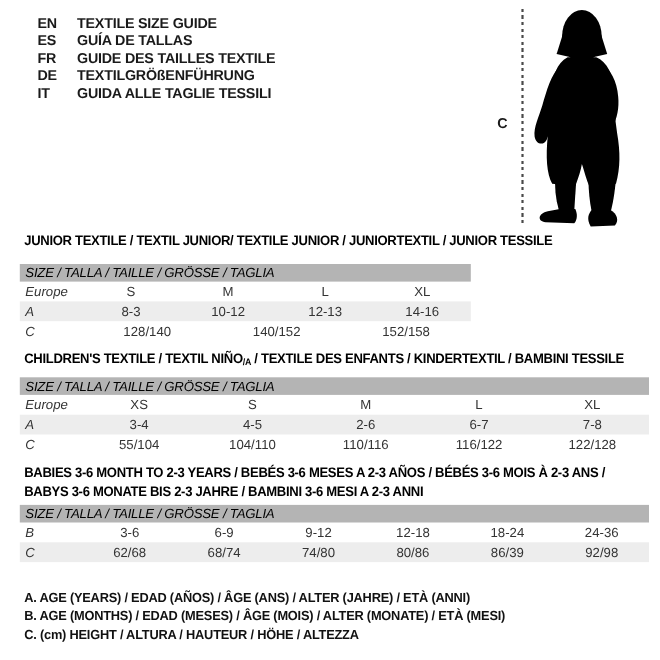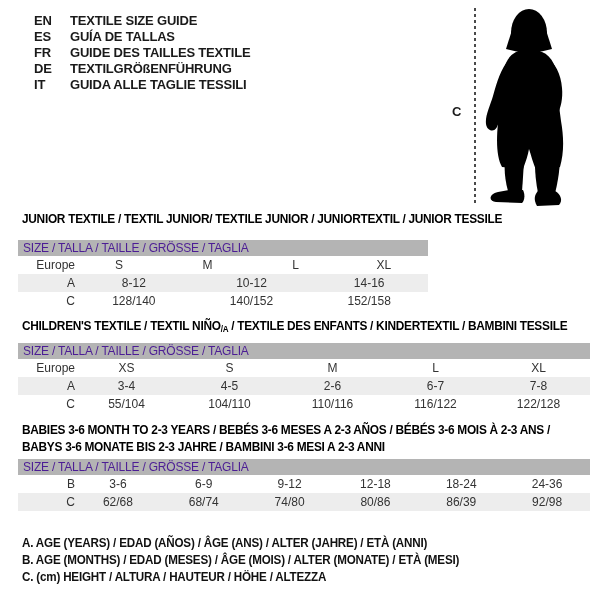--- a/index.html
+++ b/index.html
@@ -15,25 +15,25 @@
   
   .dash-line{position:absolute;left:474px;top:8px;width:2px;height:198px;
     background:repeating-linear-gradient(to bottom,#4a4a4a 0 3px,transparent 3px 6px);}
   .height-c{position:absolute;left:452px;top:104px;font-size:13px;font-weight:700;}
   .baby-svg{position:absolute;left:478px;top:4px;width:118px;height:205px;}
   
   .tbl-title{position:absolute;left:22px;font-size:12.5px;font-weight:700;color:#000;
     white-space:nowrap;letter-spacing:-0.3px;transform:scaleX(0.95);transform-origin:left center;}
   .tbl-title .subsc{font-size:8.5px;vertical-align:-2px;}
   .tbl{position:absolute;left:18px;font-size:12px;color:#333;}
-  .tbl .bar{height:16px;line-height:16px;background:#b4b4b4;color:#4c1d95;padding-left:5px;
-    font-weight:400;letter-spacing:-0.2px;}
+  .tbl .bar{height:16px;line-height:16px;background:#b4b4b4;color:#000000;padding-left:5px;
+    font-weight:400;letter-spacing:-0.2px;font-style:italic;}
   .tbl .row{display:flex;height:18px;line-height:18px;}
   .tbl .row.alt{background:#ededed;}
-  .tbl .rlabel{width:52px;padding-left:5px;text-align:right;}
+  .tbl .rlabel{width:52px;padding-left:5px;text-align:left;font-style:italic;}
   .tbl .cell{flex:1;text-align:center;}
   
   .legend-line{position:absolute;left:22px;font-size:12px;font-weight:700;color:#111;
     white-space:nowrap;letter-spacing:-0.2px;transform:scaleX(0.97);transform-origin:left center;}
 </style>
 </head>
 <body>
 
 <div class="canvas">
 
@@ -82,22 +82,23 @@
     <div class="bar">SIZE / TALLA / TAILLE / GRÖSSE / TAGLIA</div>
     <div class="row">
       <span class="rlabel">Europe</span>
       <span class="cell">S</span>
       <span class="cell">M</span>
       <span class="cell">L</span>
       <span class="cell">XL</span>
     </div>
     <div class="row alt">
       <span class="rlabel">A</span>
-      <span class="cell">8-12</span>
+      <span class="cell">8-3</span>
       <span class="cell">10-12</span>
+      <span class="cell">12-13</span>
       <span class="cell">14-16</span>
     </div>
     <div class="row">
       <span class="rlabel">C</span>
       <span class="cell">128/140</span>
       <span class="cell">140/152</span>
       <span class="cell">152/158</span>
     </div>
   </div>
 

